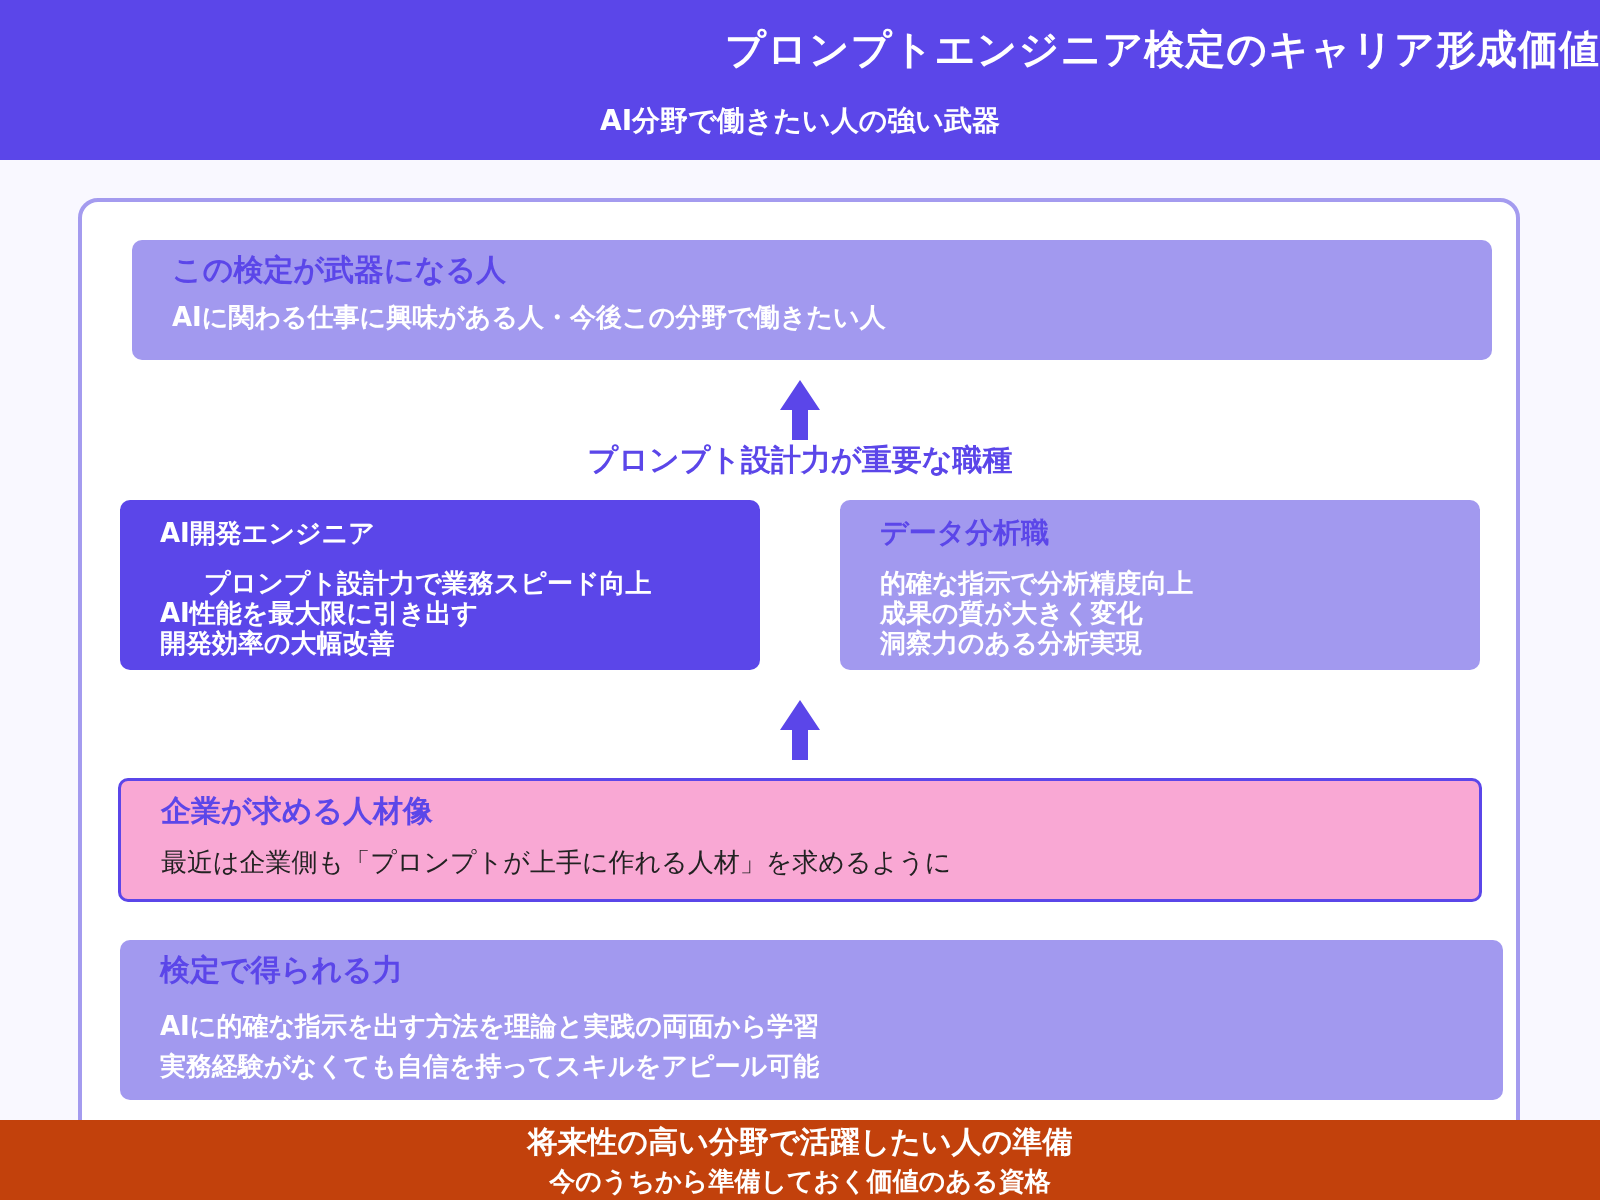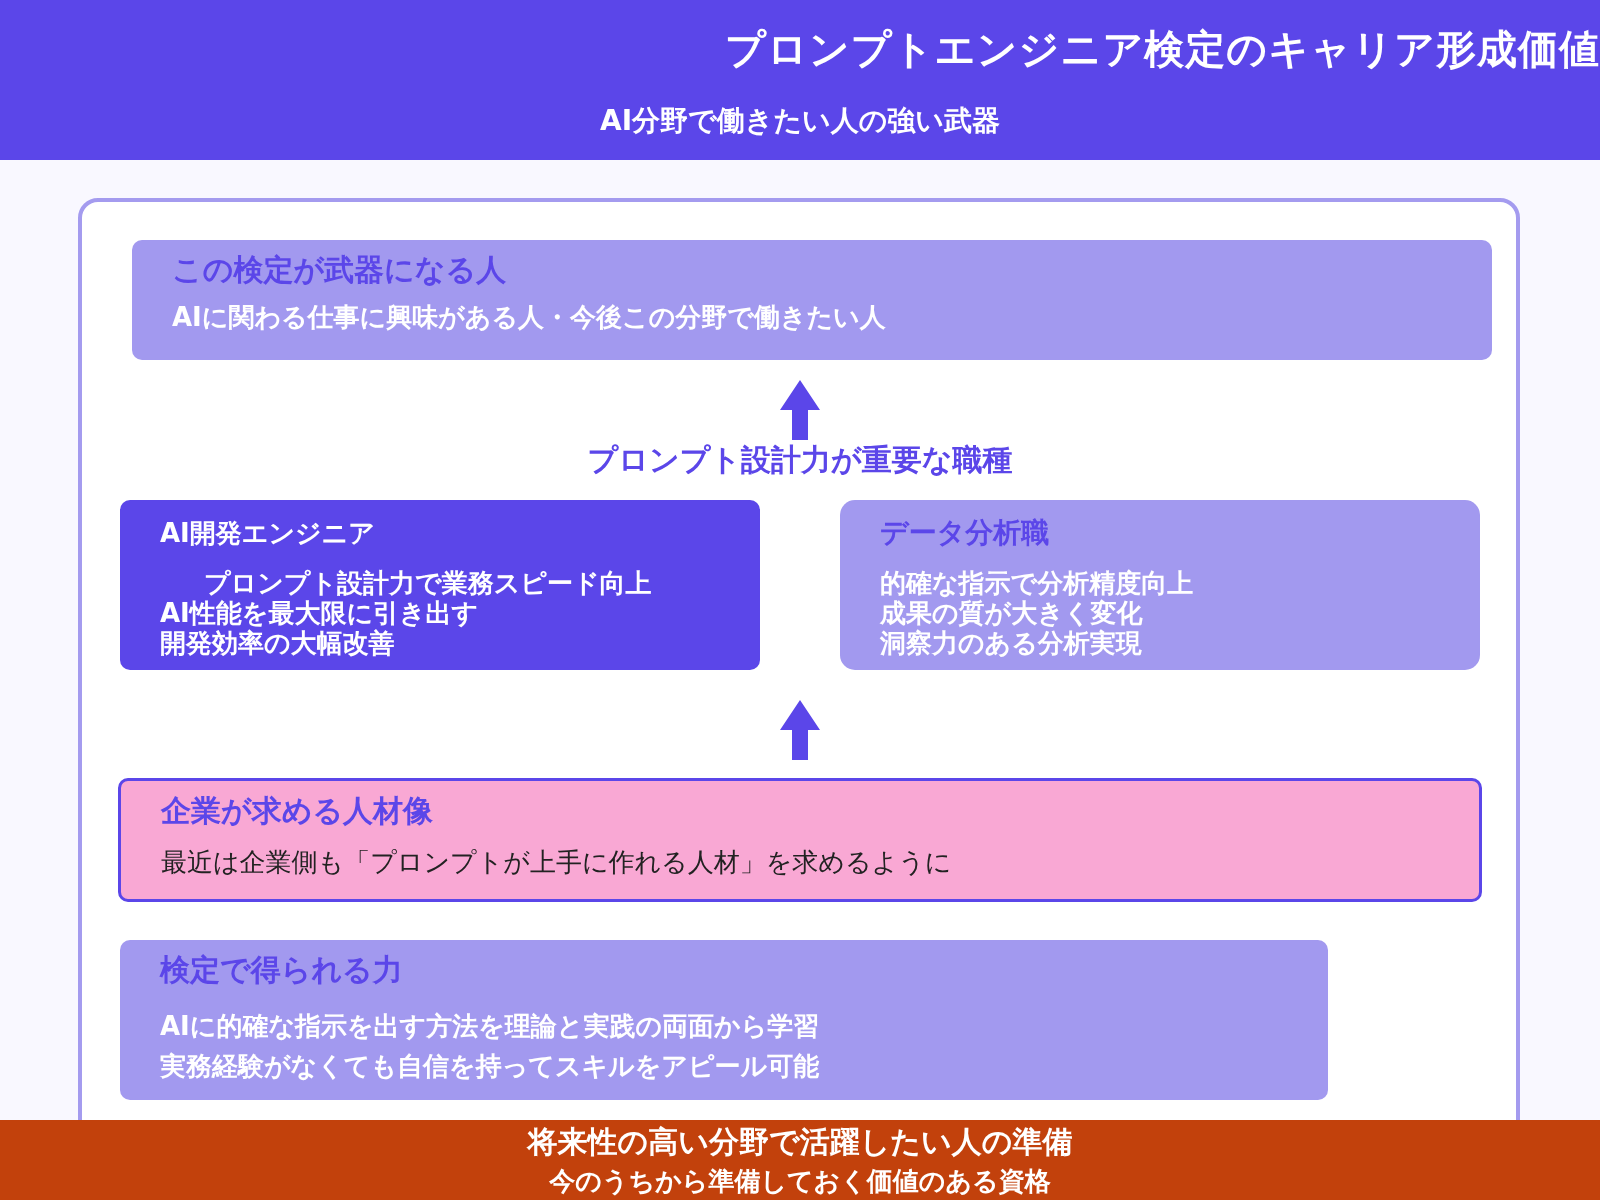--- a/index.html
+++ b/index.html
@@ -73,37 +73,37 @@
 
 <div class="mid-label">プロンプト設計力が重要な職種</div>
 
 <div class="box dark" style="left:120px; top:500px; width:640px; height:170px;">
   <div class="bt" style="top:16px;">AI開発エンジニア</div>
   <div class="bl" style="top:68px;margin-left:44px;">プロンプト設計力で業務スピード向上</div>
   <div class="bl" style="top:98px;">AI性能を最大限に引き出す</div>
   <div class="bl" style="top:128px;">開発効率の大幅改善</div>
 </div>
 
-<div class="box light" style="left:840px; top:500px; width:640px; height:170px;border-radius:15px;">
+<div class="box light" style="left:840px; top:500px; width:640px; height:170px;">
   <div class="bt" style="top:14px; font-size:28px;">データ分析職</div>
   <div class="bl" style="top:68px;">的確な指示で分析精度向上</div>
   <div class="bl" style="top:98px;">成果の質が大きく変化</div>
   <div class="bl" style="top:128px;">洞察力のある分析実現</div>
 </div>
 
 <svg class="arrow" style="left:780px; top:700px;" viewBox="0 0 40 60">
   <polygon points="20,0 40,30 28,30 28,60 12,60 12,30 0,30" fill="#5B46E9"></polygon>
 </svg>
 
 <div class="box outline" style="left:118px; top:778px; width:1364px; height:124px;">
   <div class="bt" style="top:10px;">企業が求める人材像</div>
   <div class="bl" style="top:66px;">最近は企業側も「プロンプトが上手に作れる人材」を求めるように</div>
 </div>
 
-<div class="box light" style="left:120px; top:940px; width:1208px; height:160px;">
+<div class="box light" style="left:120px; top:940px; width:1383px; height:160px;">
   <div class="bt" style="top:10px;">検定で得られる力</div>
   <div class="bl" style="top:106px; line-height:40px;">実務経験がなくても自信を持ってスキルをアピール可能</div>
   <div class="bl" style="top:66px; line-height:40px;">AIに的確な指示を出す方法を理論と実践の両面から学習</div>
 </div>
 
 <div class="footer">
   <div class="f1">将来性の高い分野で活躍したい人の準備</div>
   <div class="f2">今のうちから準備しておく価値のある資格</div>
 </div>
 

